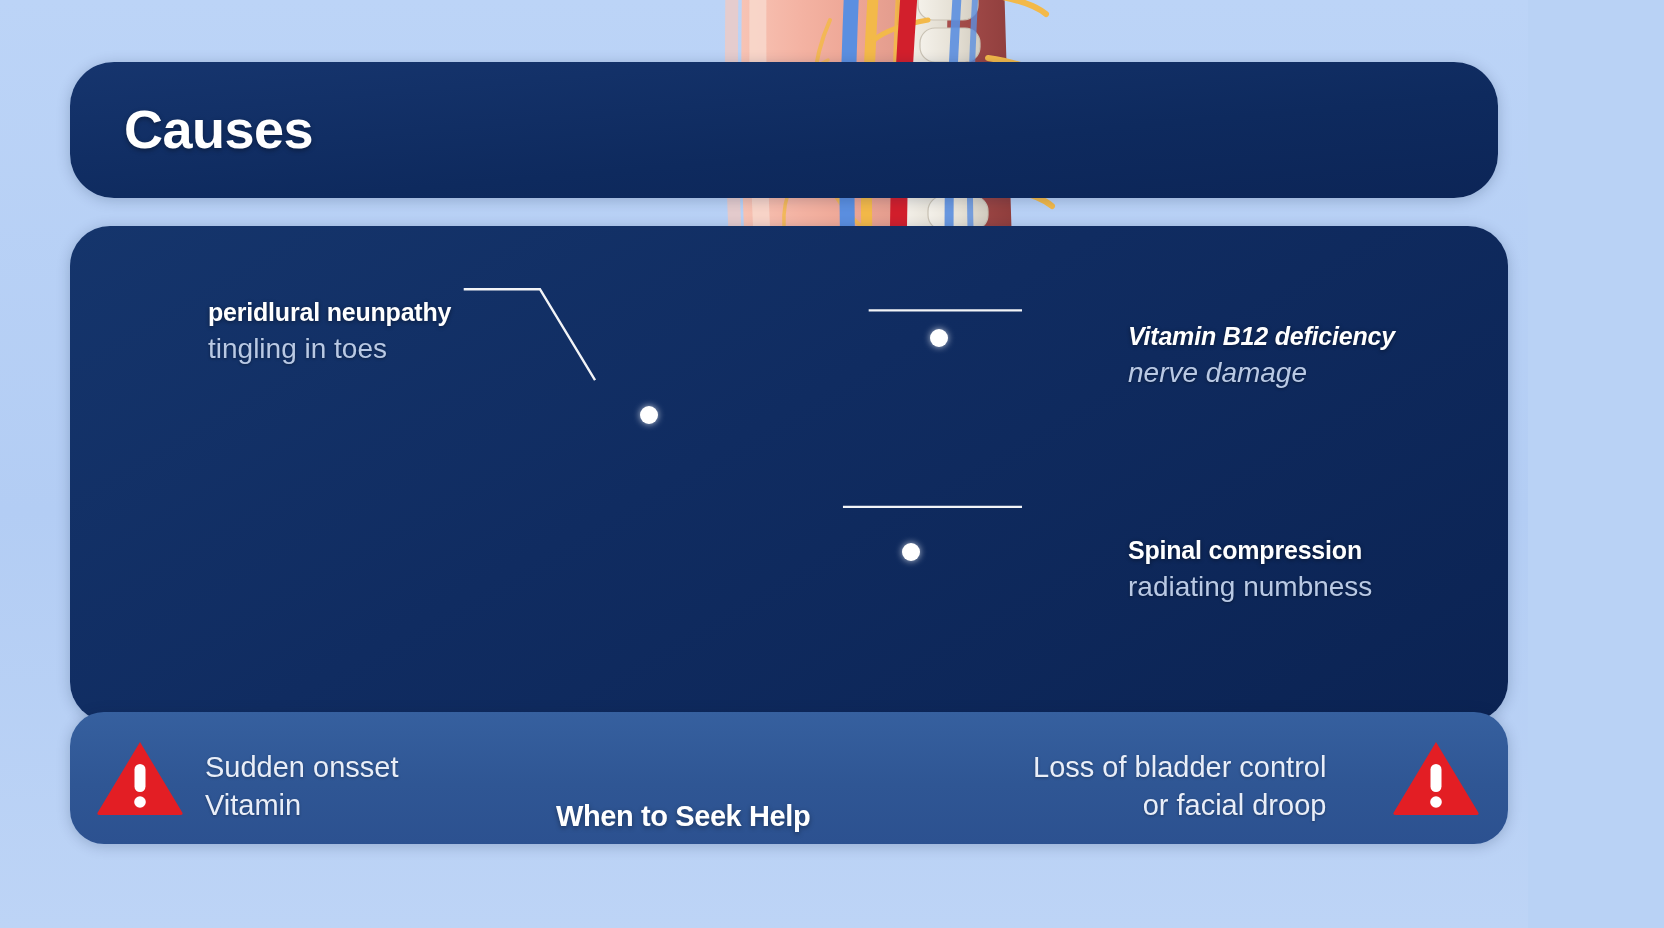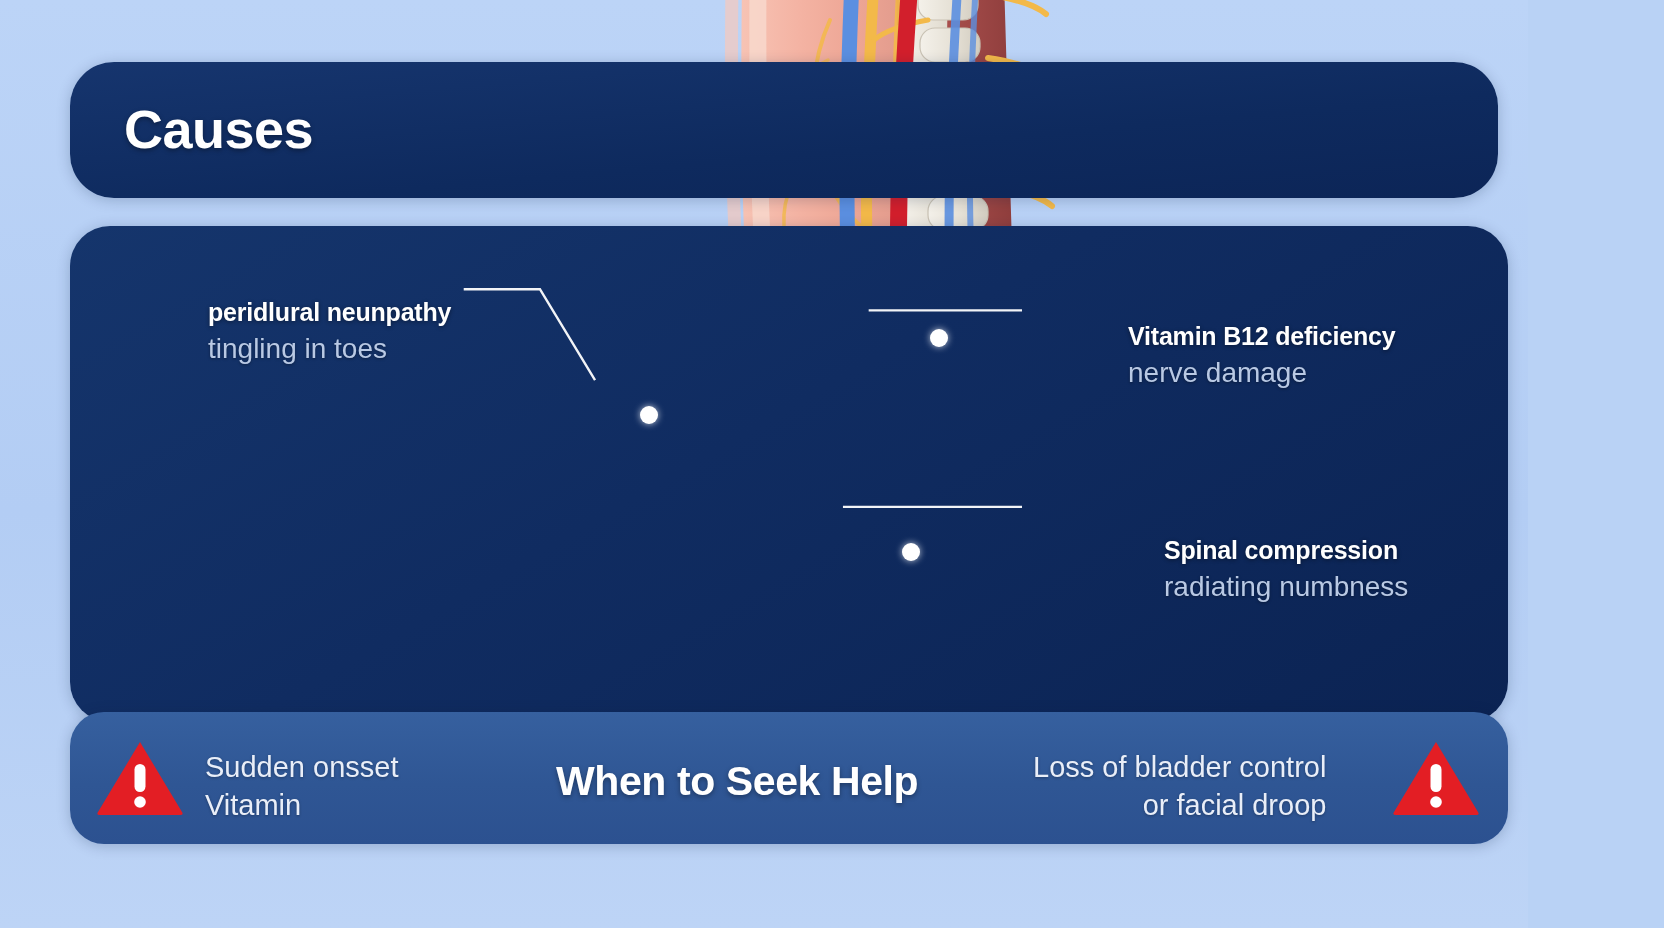--- a/index.html
+++ b/index.html
@@ -90,22 +90,22 @@
   }
   .callout .c-sub {
     color: #b9c9e4;
     font-size: 28px;
     font-weight: normal;
     line-height: 1.3;
     margin-top: 5px;
     text-shadow: 0 1px 3px rgba(0,0,0,0.35);
   }
   #callout-peripheral { left: 208px; top: 298px; }
-  #callout-b12 { left: 1128px; top: 322px; }
-  #callout-spinal { left: 1128px; top: 536px; margin-left: 36px; }
+  #callout-b12 { left: 1128px; top: 322px; font-style: italic; }
+  #callout-spinal { left: 1128px; top: 536px; }
 
   
   #leaders {
     position: absolute;
     inset: 0;
     z-index: 6;
     pointer-events: none;
   }
   .dot {
     position: absolute;
@@ -138,24 +138,24 @@
     line-height: 1.32;
     text-shadow: 0 1px 3px rgba(0,0,0,0.3);
     white-space: nowrap;
   }
   #footer-left-text { left: 205px; top: 748px; }
   #footer-right-text { left: 1033px; top: 748px; text-align: right; }
 
   #footer-center {
     position: absolute;
     z-index: 8;
-    left: 556px; top: 758px;
+    left: 556px; top: 800px;
     color: #ffffff;
     font-weight: bold;
-    font-size: 41px;
+    font-size: 29px;
     letter-spacing: -0.4px;
     text-shadow: 0 2px 5px rgba(0,0,0,0.35);
     white-space: nowrap;
   }
 </style>
 </head>
 <body>
 
 <div id="stage">
 

